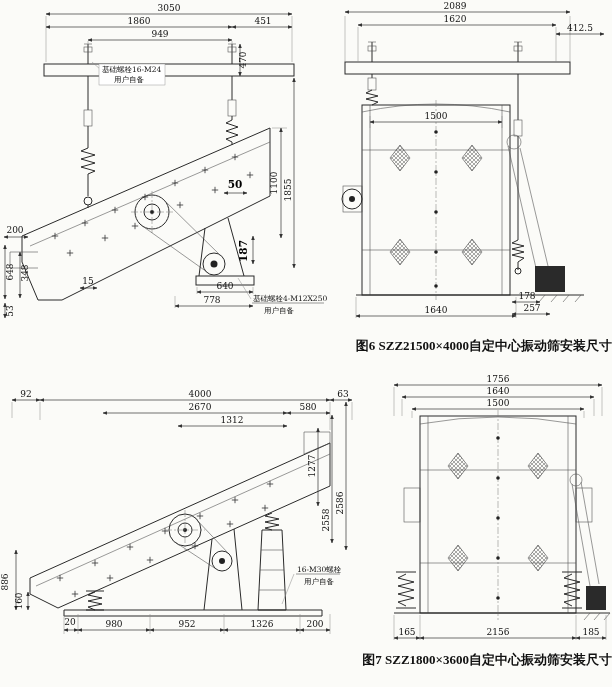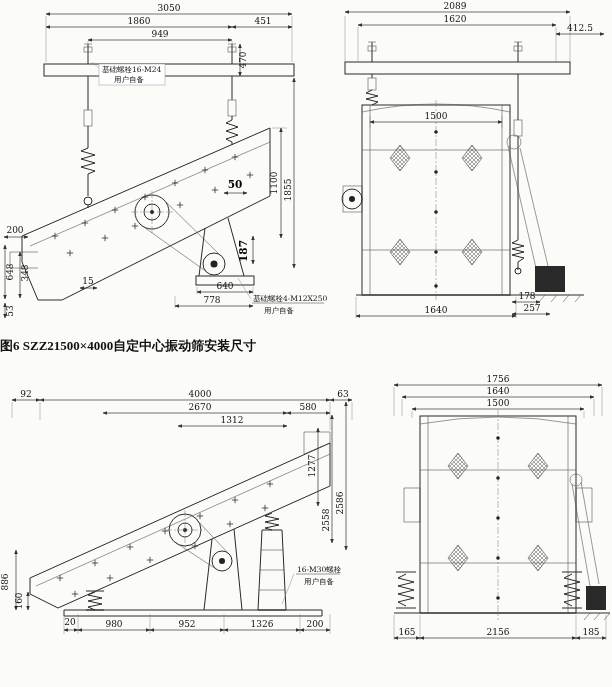--- a/index.html
+++ b/index.html
@@ -8,21 +8,21 @@
   svg{display:block;}
   .ln{stroke:#2a2a2a;stroke-width:1;fill:none;}
   .tn{stroke:#555;stroke-width:.6;fill:none;}
   .dim{stroke:#333;stroke-width:.7;fill:none;marker-start:url(#ar);marker-end:url(#ar);}
   .ext{stroke:#888;stroke-width:.5;fill:none;}
   .cl{stroke:#777;stroke-width:.5;fill:none;stroke-dasharray:7 2 2 2;}
   .d{font-family:"DejaVu Serif",serif;font-size:9px;fill:#111;}
   .dB{font-family:"DejaVu Serif",serif;font-size:10.5px;font-weight:bold;fill:#000;}
   .nt{font-family:"DejaVu Serif",serif;font-size:7.5px;fill:#111;}
   .mid{text-anchor:middle;}
-  .caption{width:612px;text-align:left;font-size:13px;font-weight:bold;color:#111;
+  .caption{width:612px;text-align:right;font-size:13px;font-weight:bold;color:#111;
            font-family:"Liberation Serif",serif;height:22px;line-height:20px;}
 </style>
 </head>
 <body>
 
 <div class="fig">
 <svg width="612" height="336" viewBox="0 0 612 336">
   <defs>
     <marker id="ar" viewBox="0 0 10 10" refX="9" refY="5" markerWidth="7" markerHeight="7" orient="auto-start-reverse">
       <path d="M0,1 L10,5 L0,9 z" fill="#333"></path>
@@ -450,13 +450,14 @@
     <line class="ext" x1="576" y1="257" x2="576" y2="282"></line>
         <line class="ext" x1="606" y1="257" x2="606" y2="282"></line>
     <line class="dim" x1="394" y1="280" x2="420" y2="280"></line>
     <text class="d mid" x="407" y="277">165</text>
     <line class="dim" x1="420" y1="280" x2="576" y2="280"></line>
     <text class="d mid" x="498" y="277">2156</text>
     <line class="dim" x1="576" y1="280" x2="606" y2="280"></line>
     <text class="d mid" x="591" y="277">185</text>
   </g>
 </svg>
+<div class="caption">图7 SZZ1800×3600自定中心振动筛安装尺寸</div>
 </div>
 
 </body></html>

